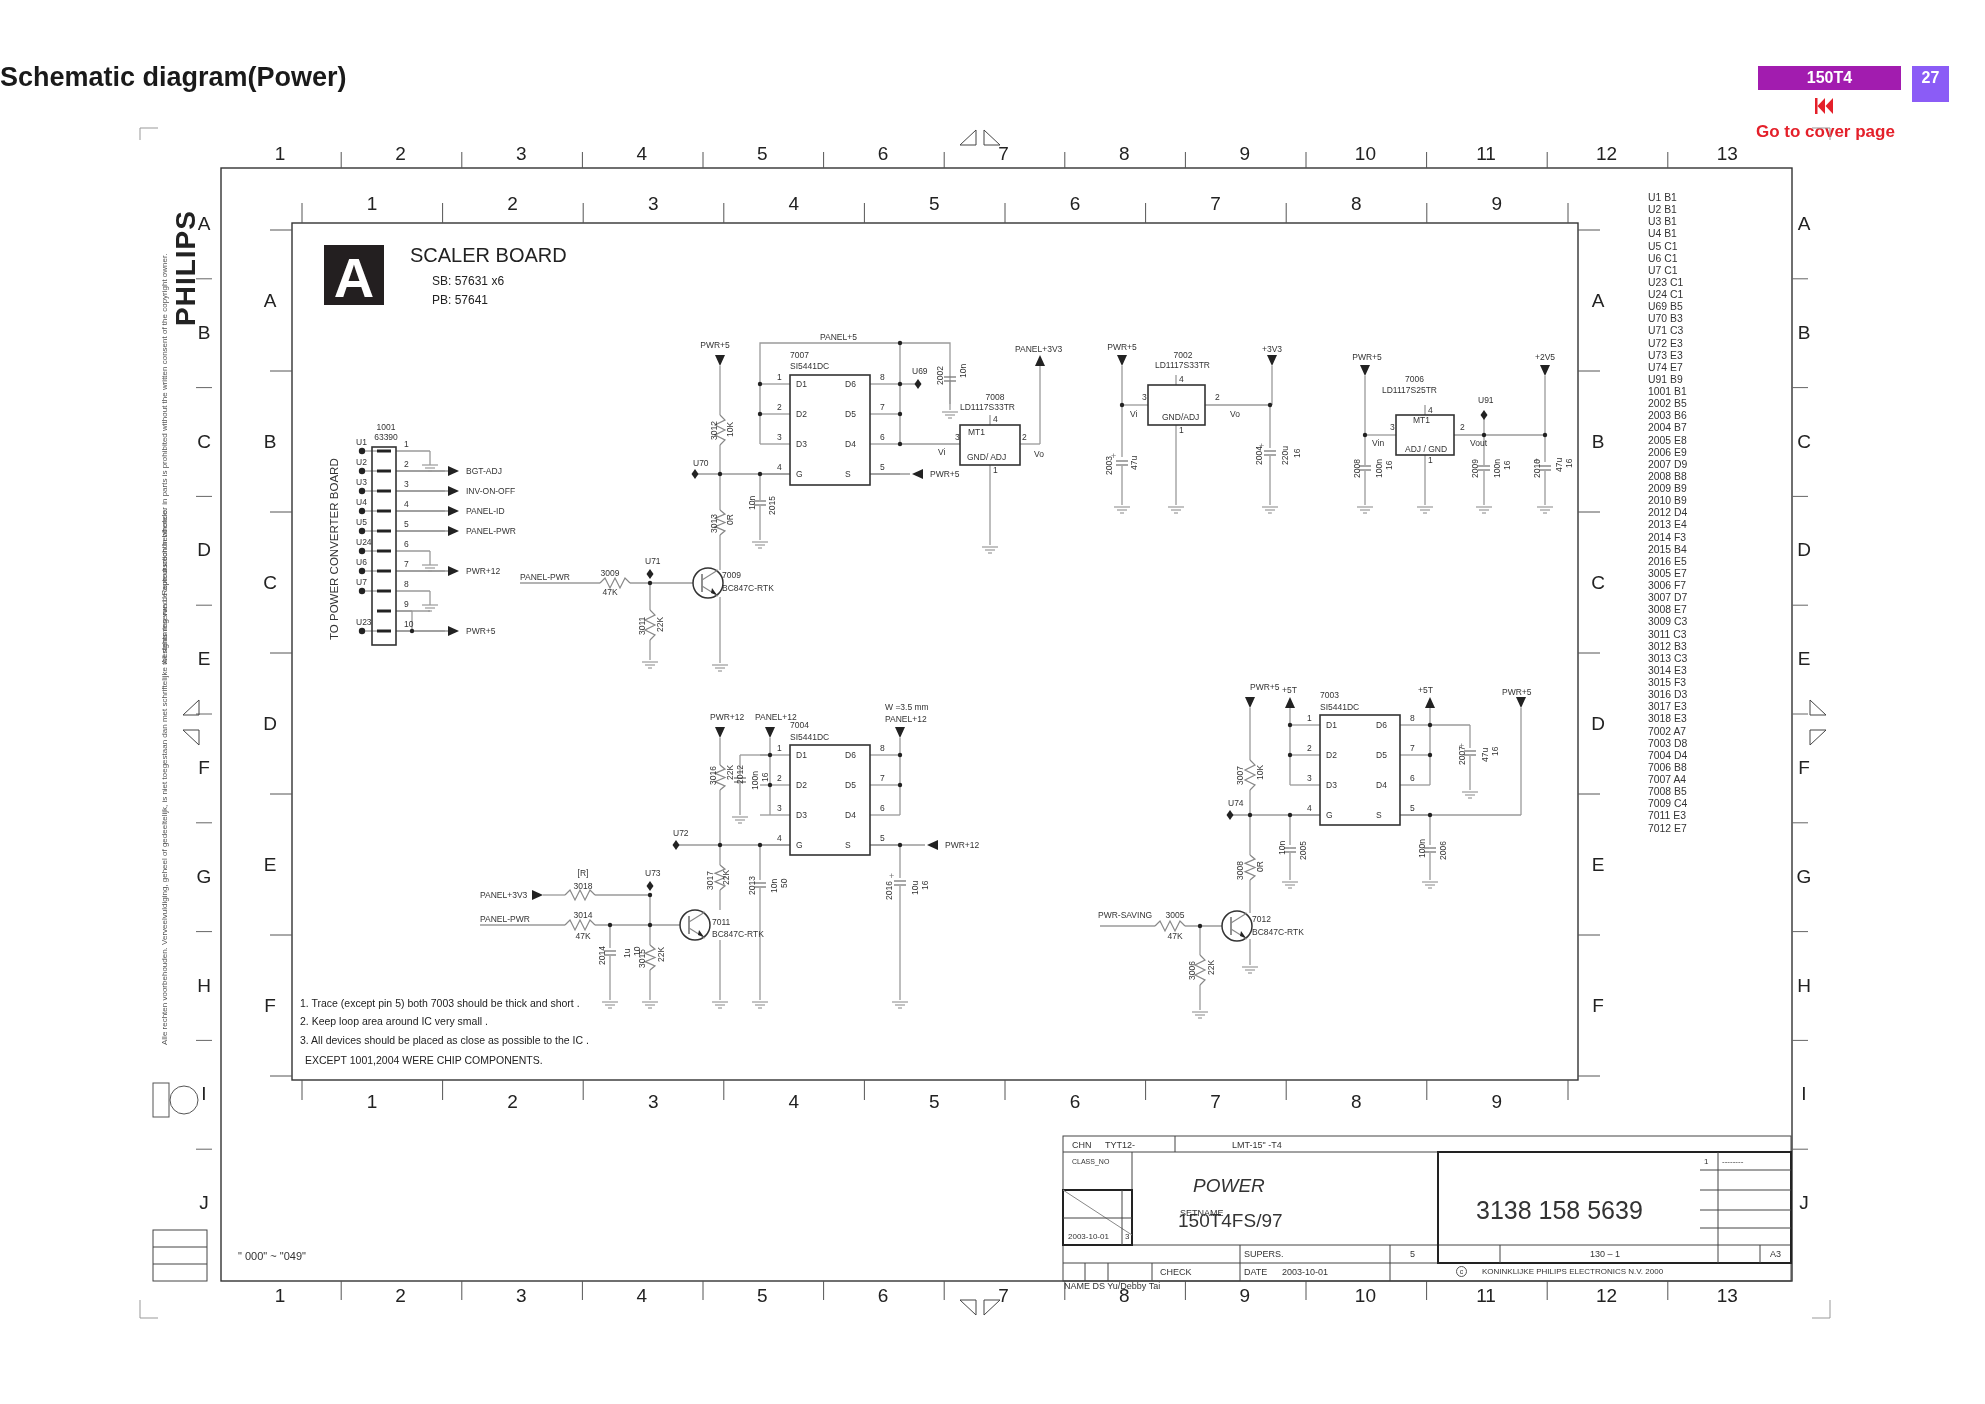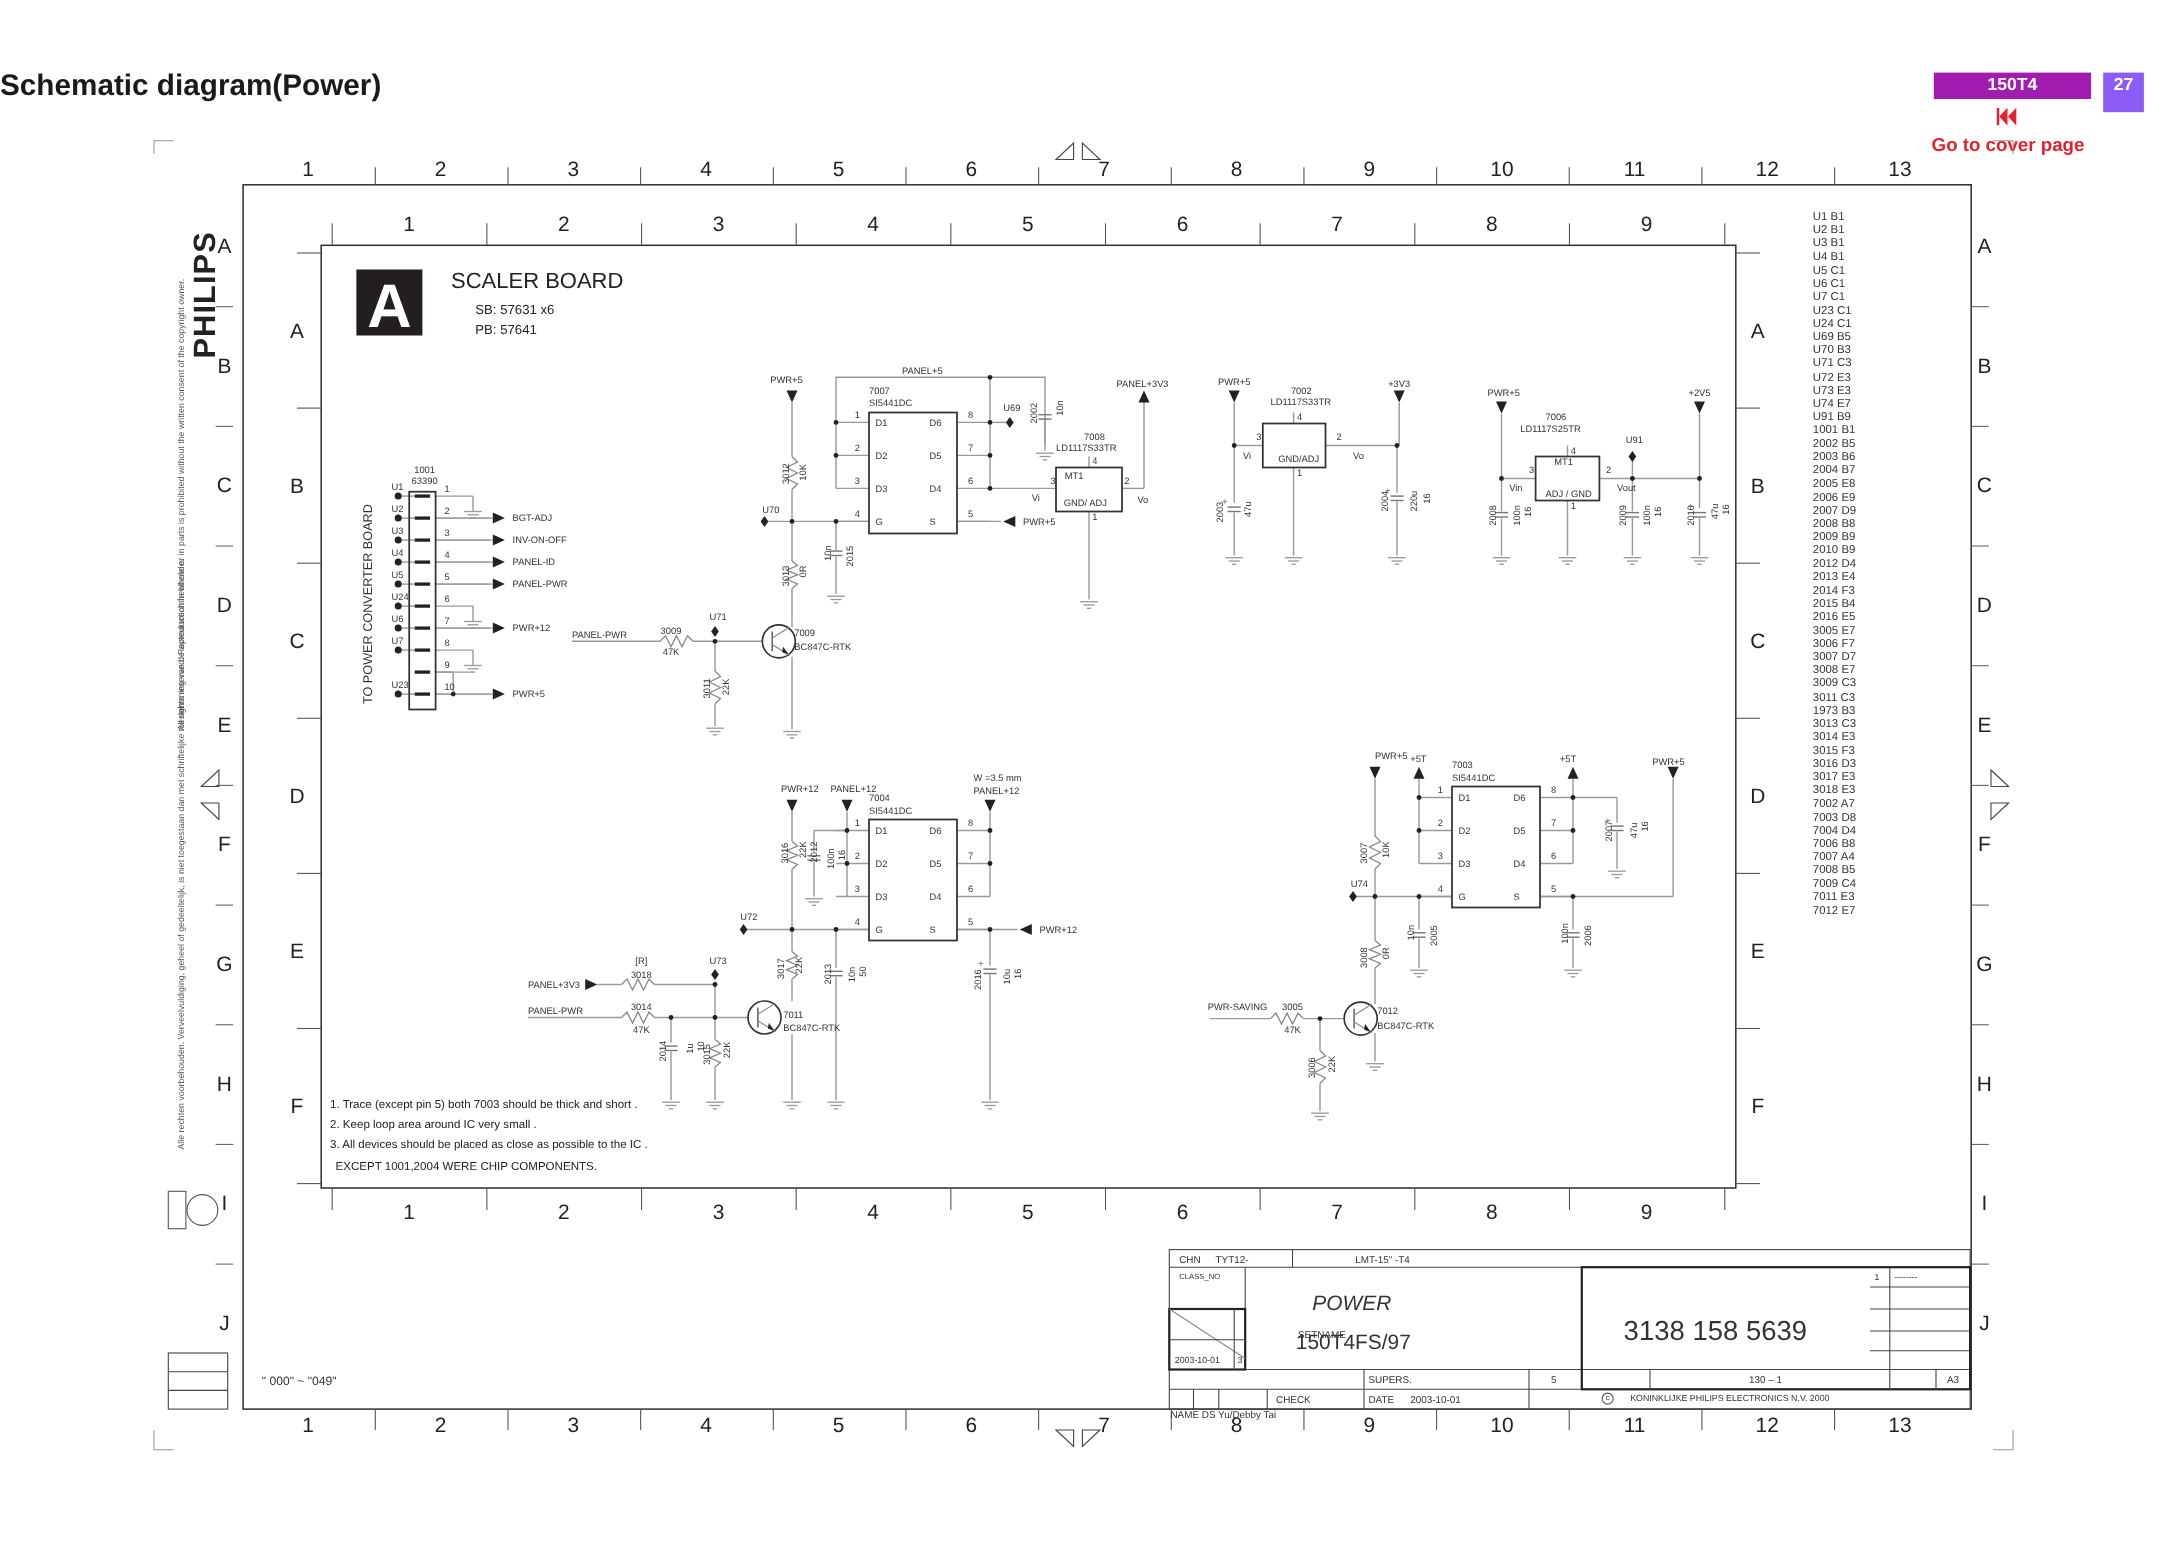--- a/index.html
+++ b/index.html
@@ -71,21 +71,21 @@
     <div>2013 E4</div>
     <div>2014 F3</div>
     <div>2015 B4</div>
     <div>2016 E5</div>
     <div>3005 E7</div>
     <div>3006 F7</div>
     <div>3007 D7</div>
     <div>3008 E7</div>
     <div>3009 C3</div>
     <div>3011 C3</div>
-    <div>1973 B3</div>
+    <div>3012 B3</div>
     <div>3013 C3</div>
     <div>3014 E3</div>
     <div>3015 F3</div>
     <div>3016 D3</div>
     <div>3017 E3</div>
     <div>3018 E3</div>
     <div>7002 A7</div>
     <div>7003 D8</div>
     <div>7004 D4</div>
     <div>7006 B8</div>

